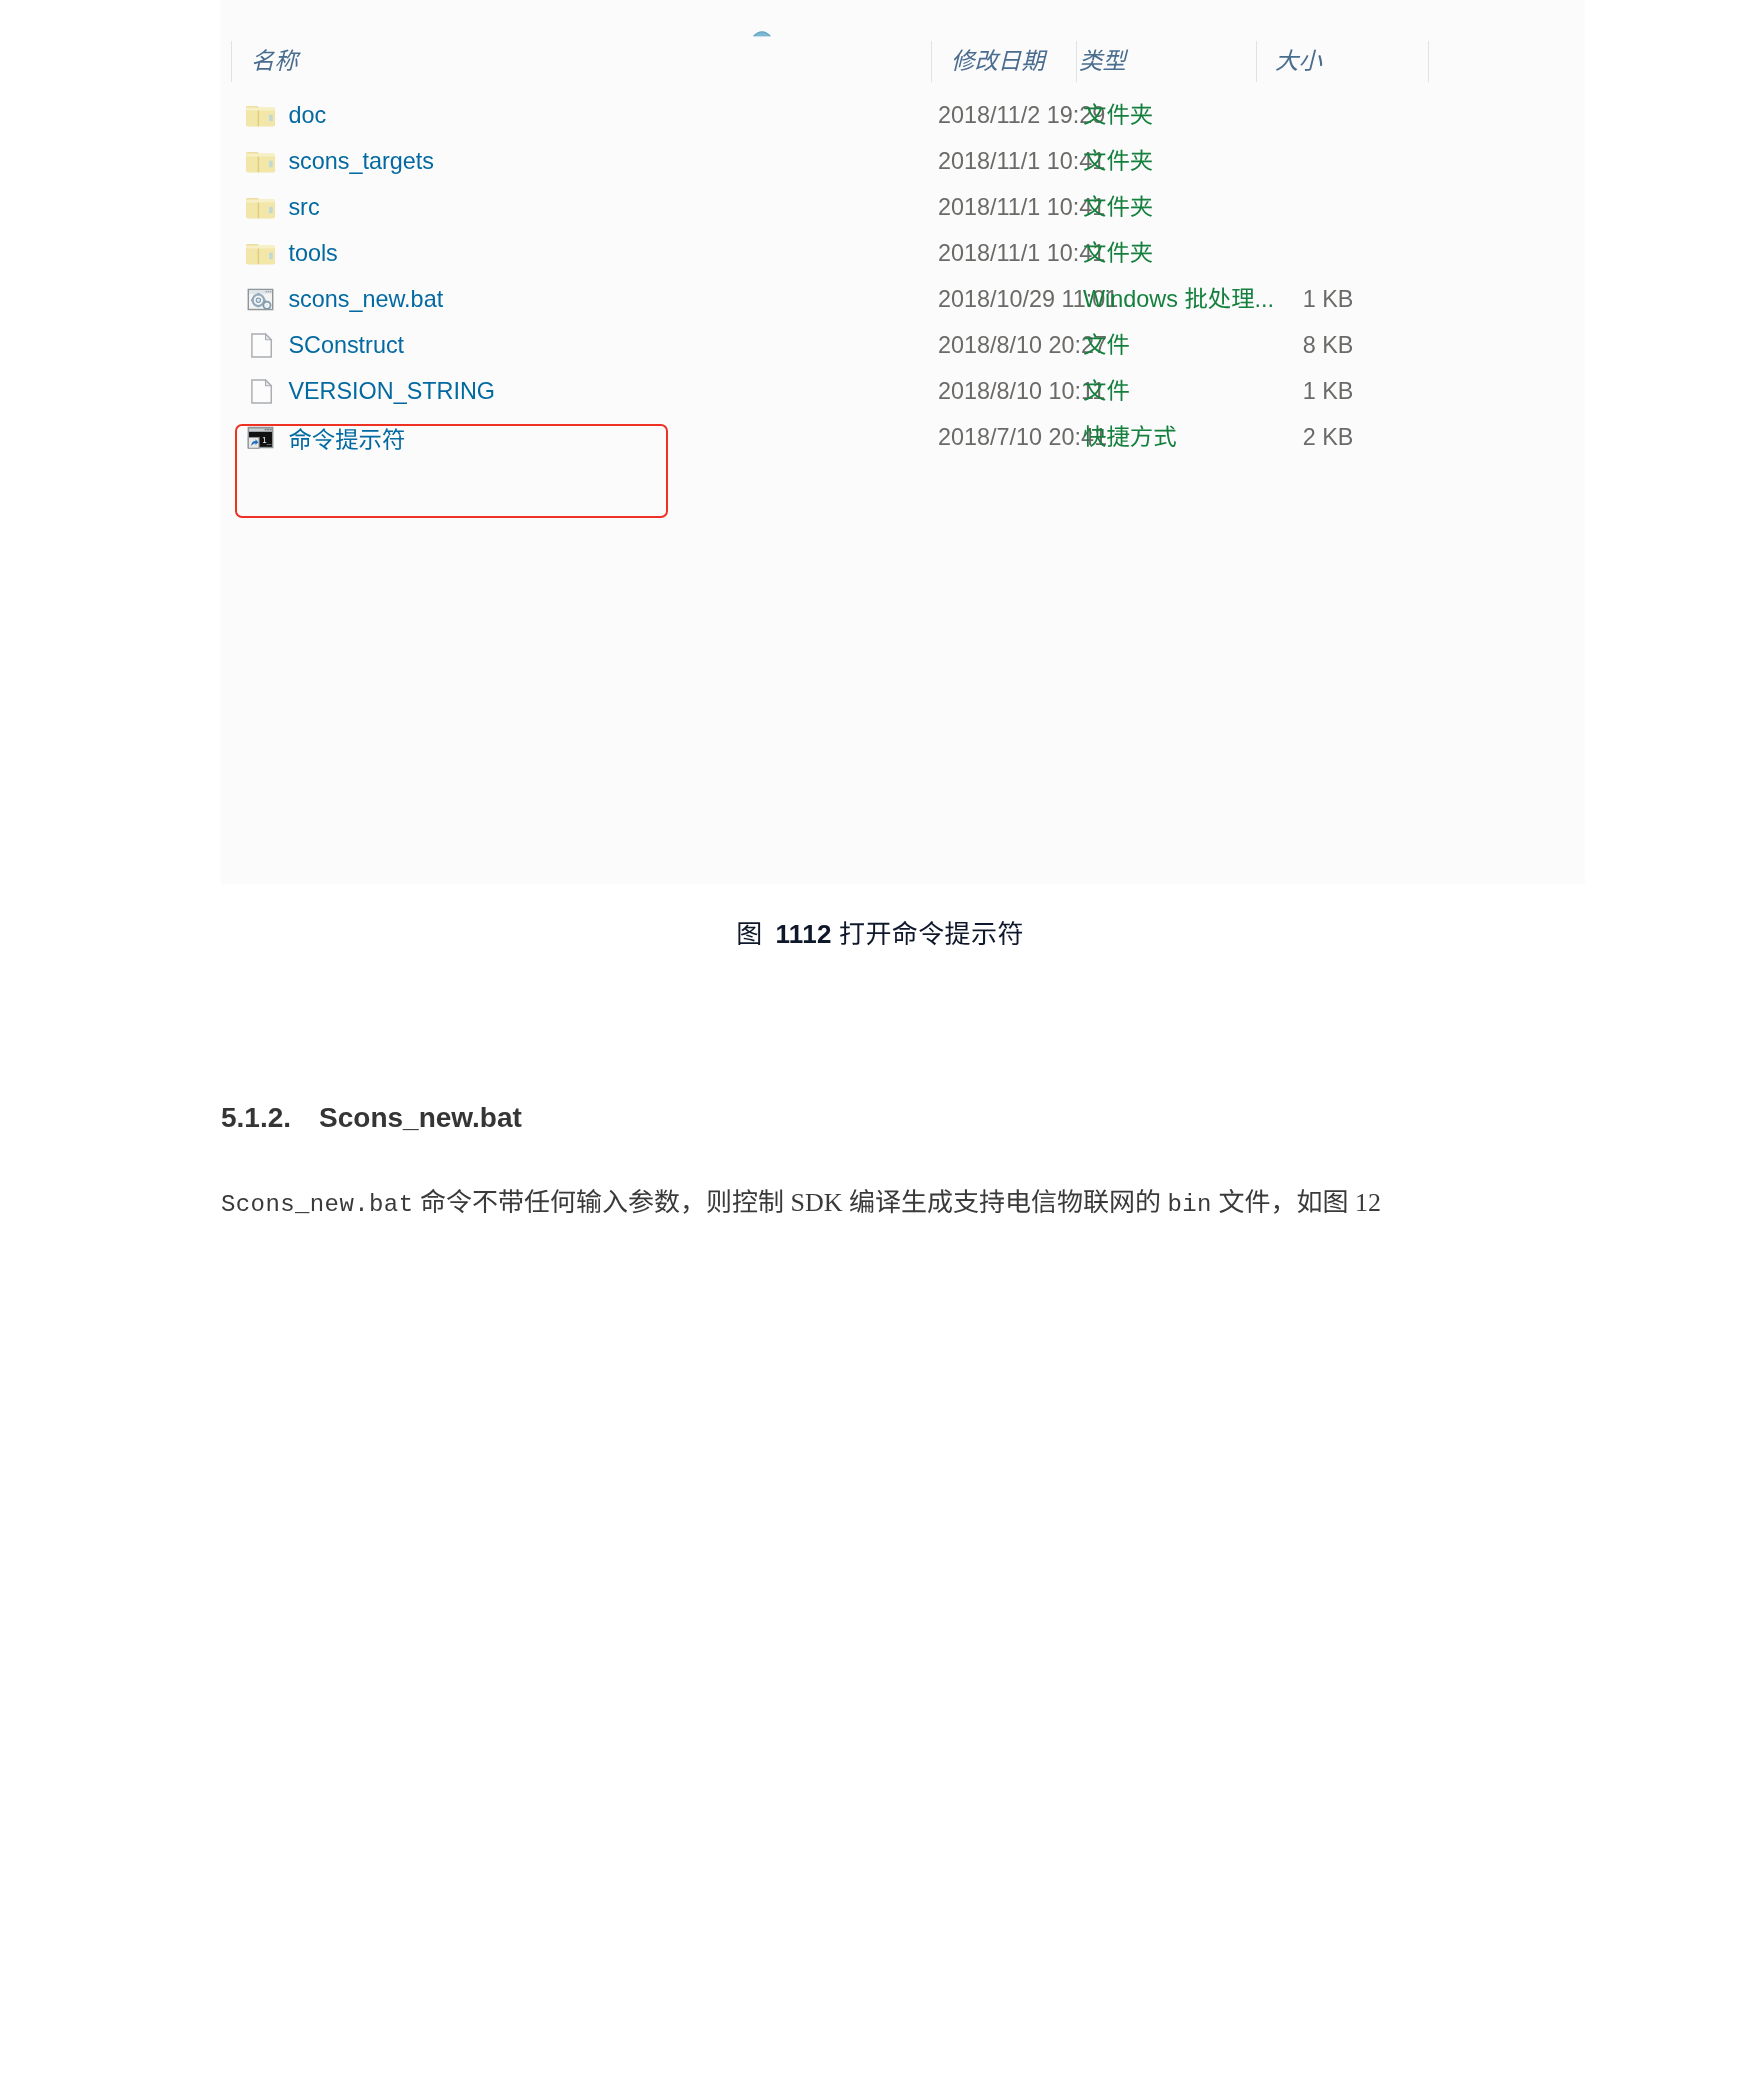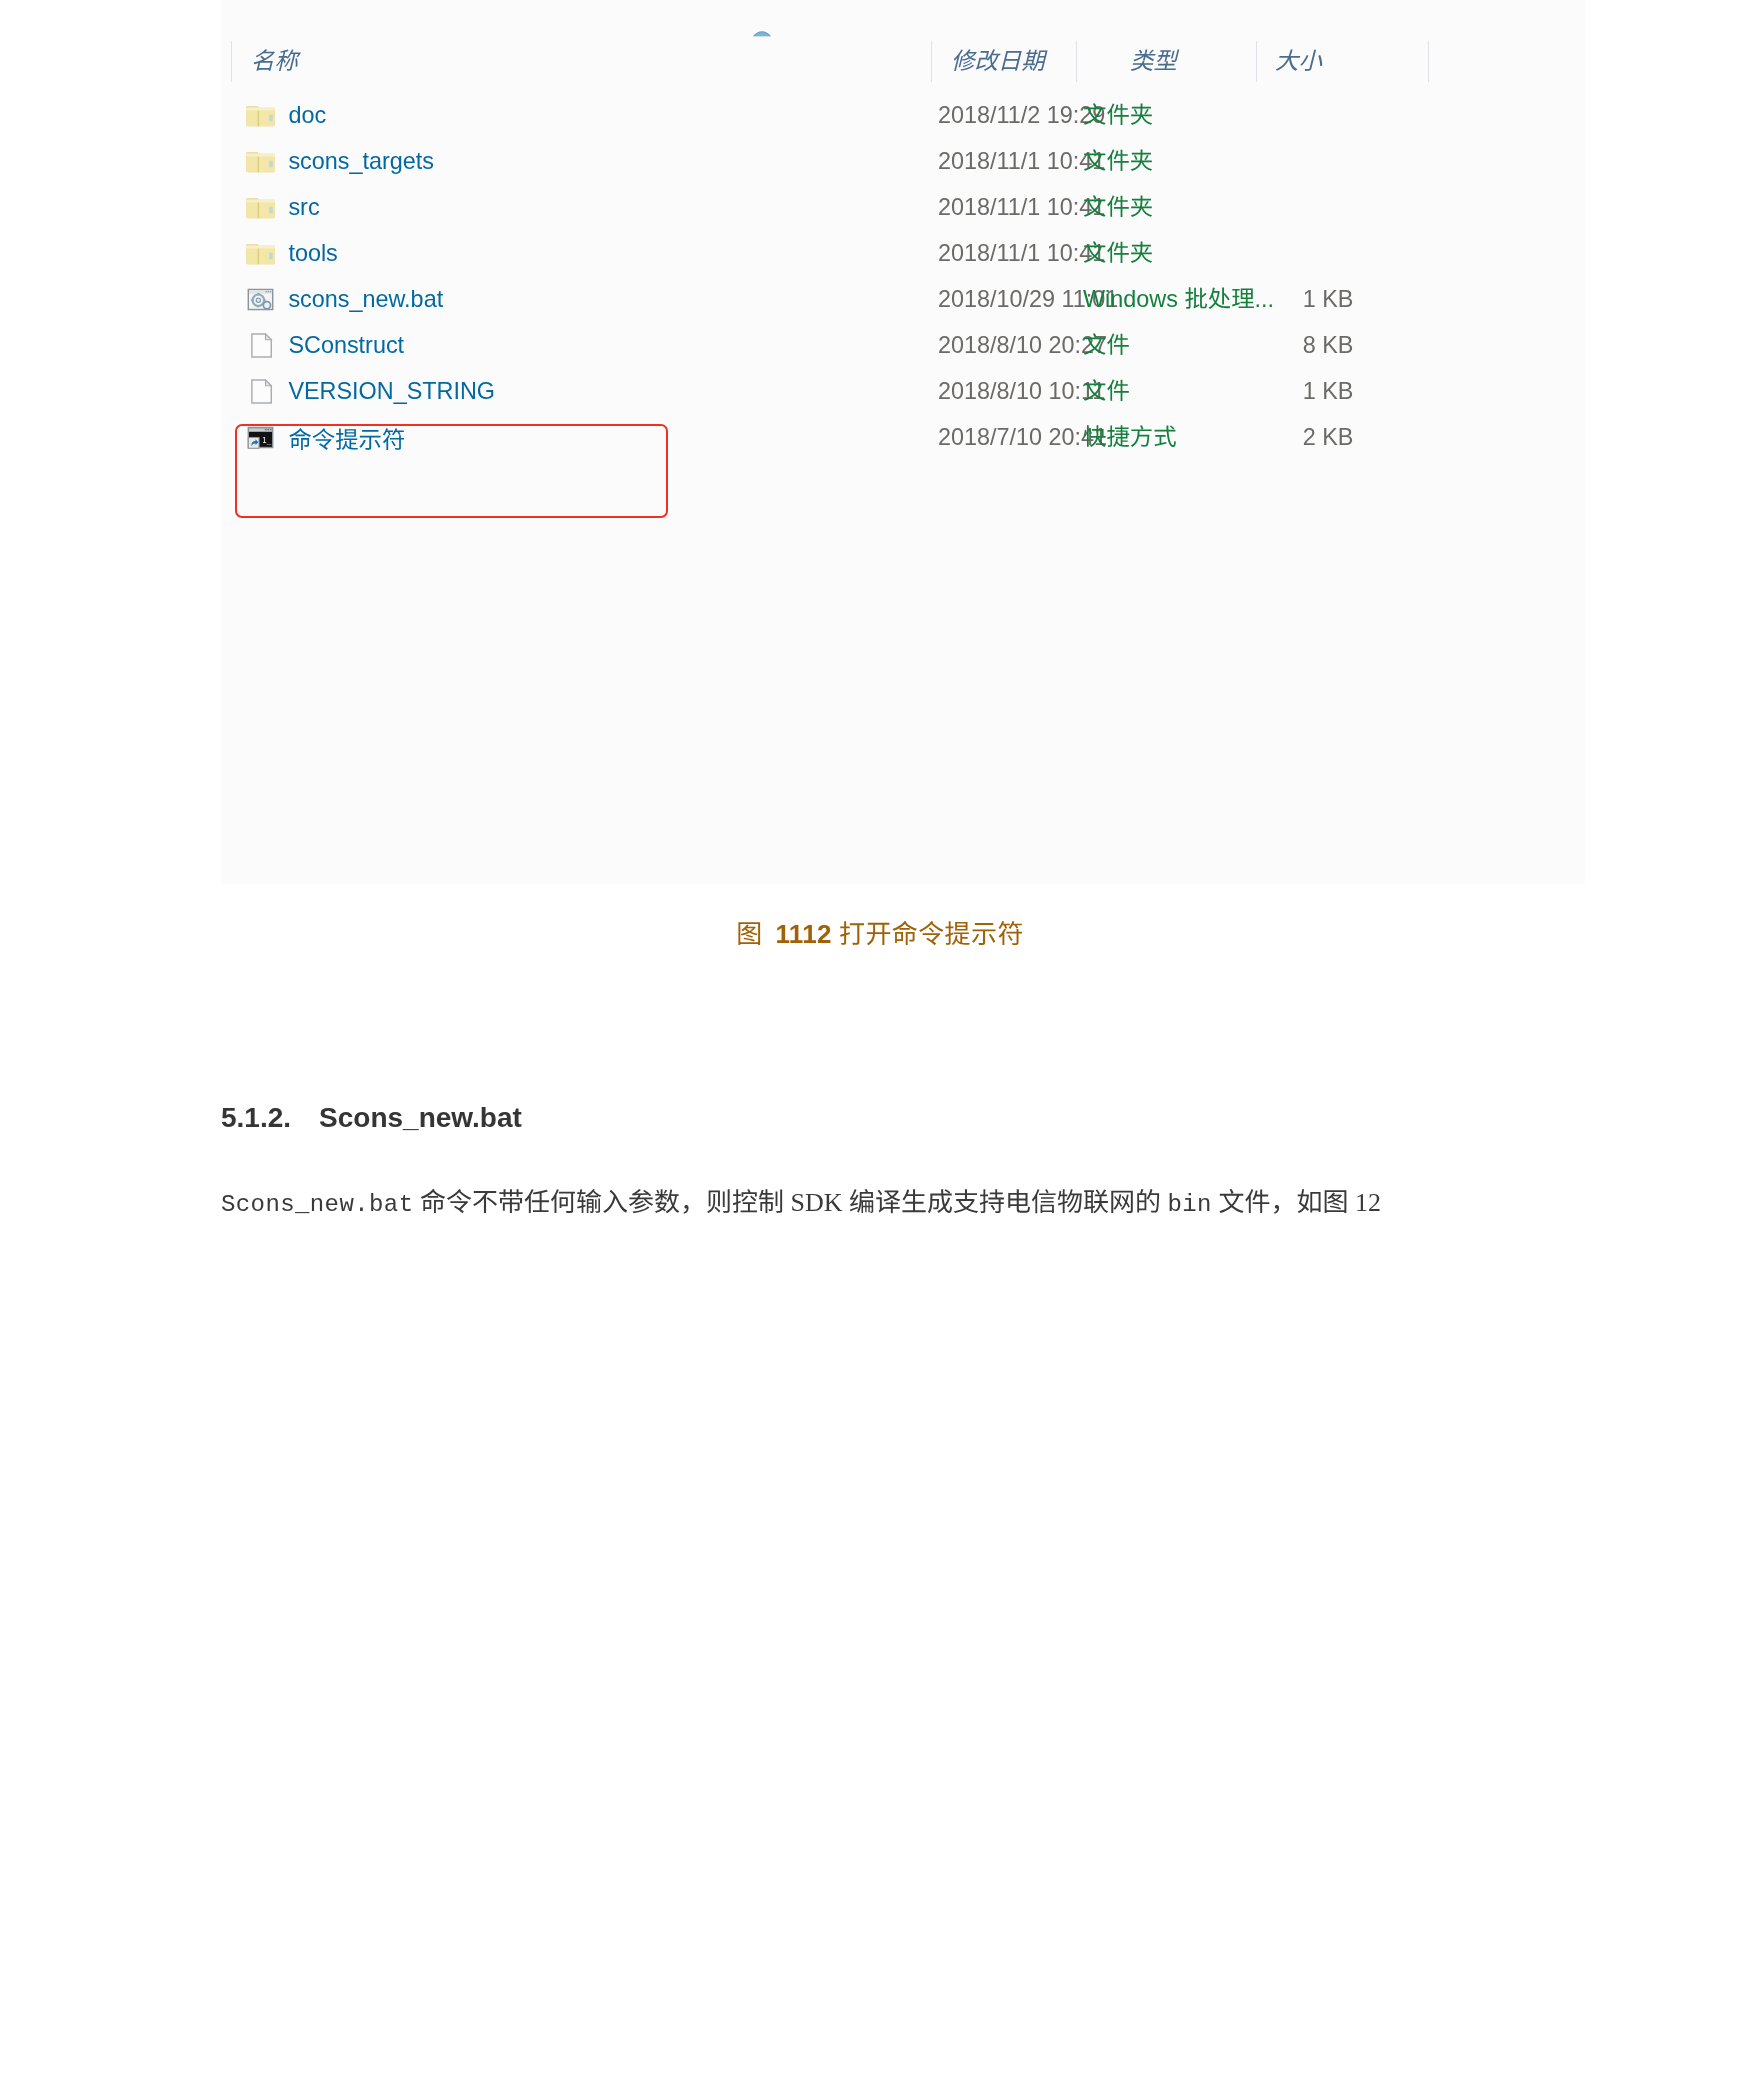--- a/index.html
+++ b/index.html
@@ -130,21 +130,21 @@
 
   
   .figure-caption {
     position: absolute;
     left: 0;
     top: 913px;
     width: 1760px;
     text-align: center;
     font-family: "Liberation Serif", serif;
     font-size: 26px;
-    color: #a16207;
+    color: #0f172a;
     letter-spacing: 0.4px;
   }
   .figure-caption .fig-word { font-family: "Liberation Serif", serif; }
   .figure-caption .fig-num {
     font-family: "Liberation Sans", sans-serif;
     font-weight: bold;
     margin: 0 7px 0 12.8px;
   }
 
   
@@ -192,21 +192,21 @@
 
   <div class="col-header-row">
     <div class="col-divider" style="left:10px;"></div>
     <div class="col-divider" style="left:710px;"></div>
     <div class="col-divider" style="left:855px;"></div>
     <div class="col-divider" style="left:1035px;"></div>
     <div class="col-divider" style="left:1207px;"></div>
 
     <div class="col-header" style="left:30px;">名称</div>
     <div class="col-header" style="left:730px;">修改日期</div>
-    <div class="col-header" style="left:909px;">类型</div>
+    <div class="col-header" style="left:858px;">类型</div>
     <div class="col-header" style="left:1054px;">大小</div>
   </div>
 
   <div class="file-list">
 
     <div class="file-row">
       <div class="cell cell-name">
         <span class="icon">
           <svg viewBox="0 0 46 46" xmlns="http://www.w3.org/2000/svg">
             <path d="M5 10 h14 l4 4 h18 a2 2 0 0 1 2 2 v20 a2 2 0 0 1 -2 2 h-36 a2 2 0 0 1 -2 -2 v-24 a2 2 0 0 1 2 -2 z" fill="#e8d485"></path>

